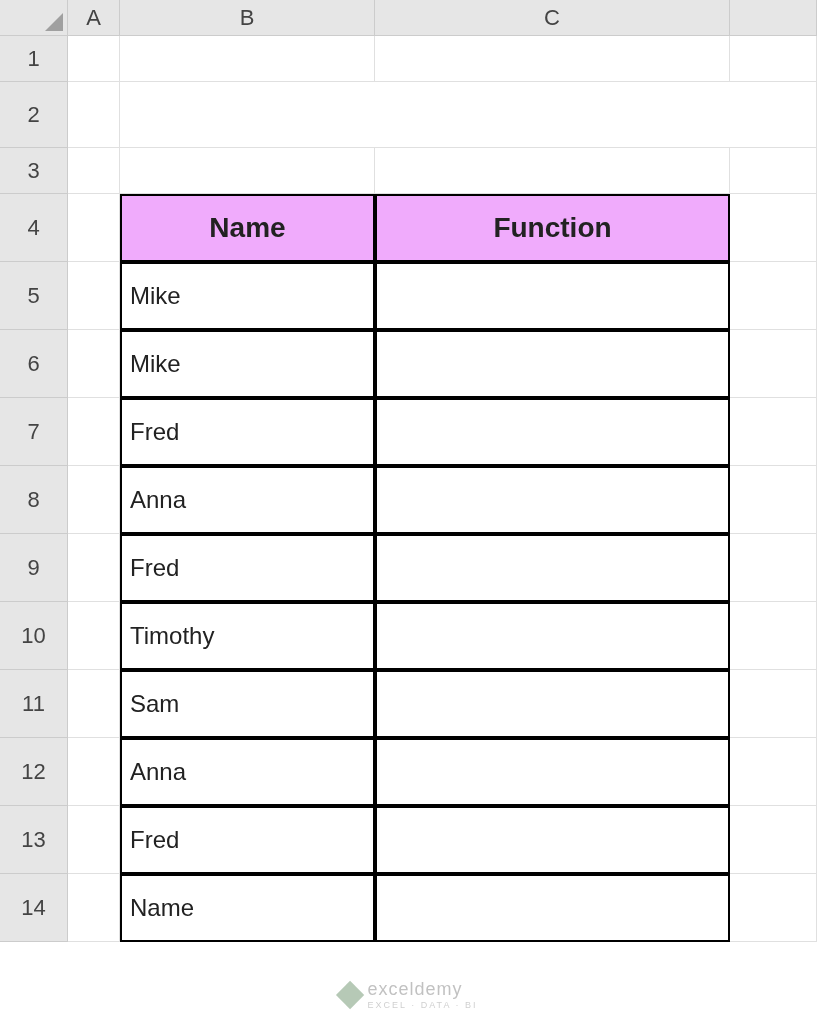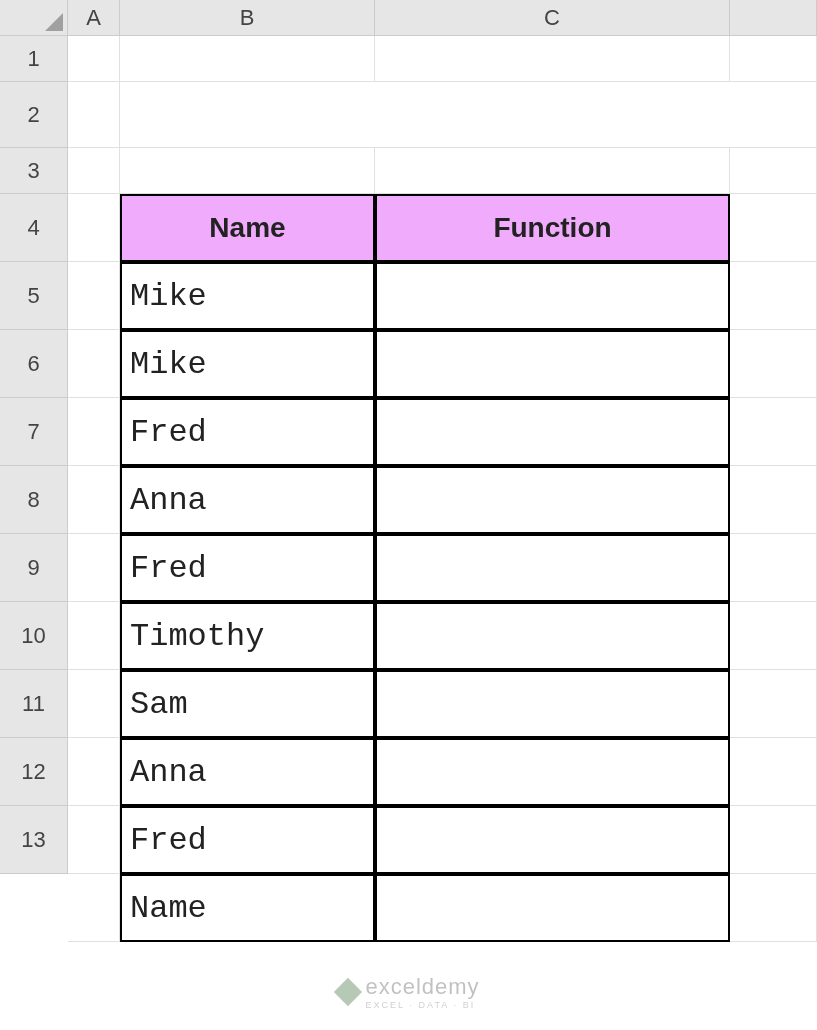--- a/index.html
+++ b/index.html
@@ -96,41 +96,40 @@
     .header-cell {
       background: #f0abfc;
       font-weight: bold;
       font-size: 28px;
       justify-content: center;
       border: 2px solid #000 !important;
     }
     
     .data-cell {
       border: 2px solid #000 !important;
-      font-size: 32px;
-      font-family: Liberation Mono, monospace;
+      font-size: 24px;
     }
     
     .watermark {
       position: absolute;
       bottom: 20px; left: 50%;
       transform: translateX(-50%);
       display: flex;
       align-items: center;
       gap: 8px;
       opacity: 0.4;
     }
     .watermark-icon {
       width: 20px; height: 20px;
       background: #4a7a4a;
       transform: rotate(45deg);
     }
     .watermark-text {
       color: #666;
-      font-size: 22px;
+      font-size: 18px;
       letter-spacing: 1px;
     }
     .watermark-sub {
       font-size: 9px;
       letter-spacing: 2px;
       color: #888;
     }
   </style>
 </head>
 <body>
@@ -151,20 +150,21 @@
   <div class="row-header" style="height:68px">4</div>
   <div class="row-header" style="height:68px">5</div>
   <div class="row-header" style="height:68px">6</div>
   <div class="row-header" style="height:68px">7</div>
   <div class="row-header" style="height:68px">8</div>
   <div class="row-header" style="height:68px">9</div>
   <div class="row-header" style="height:68px">10</div>
   <div class="row-header" style="height:68px">11</div>
   <div class="row-header" style="height:68px">12</div>
   <div class="row-header" style="height:68px">13</div>
+  <div class="row-header" style="height:68px">14</div>
 </div>
 
 <div class="grid">
   <div class="grid-row" style="height:46px">
     <div class="grid-cell cell-A"></div>
     <div class="grid-cell cell-B"></div>
     <div class="grid-cell cell-C"></div>
     <div class="grid-cell cell-rest"></div>
   </div>
   <div class="grid-row" style="height:66px">

